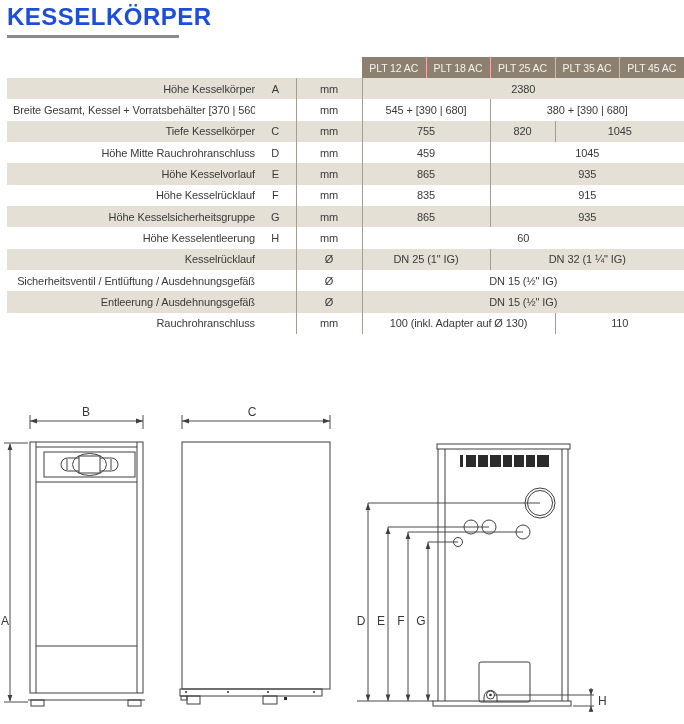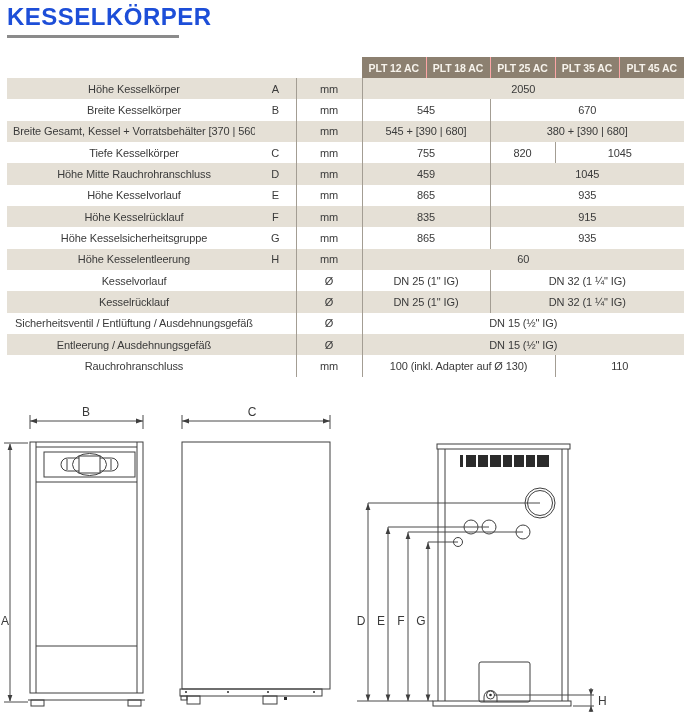--- a/index.html
+++ b/index.html
@@ -19,28 +19,28 @@
   
   .table-wrap{position:absolute;left:7px;top:57px;}
   table{border-collapse:collapse;table-layout:fixed;width:677px;}
   th,td{
     padding:0;margin:0;font-size:11px;letter-spacing:-0.1px;
     overflow:hidden;white-space:nowrap;vertical-align:middle;
   }
   thead tr{height:21px;}
   tbody tr{height:21.35px;}
   thead th.colhead{
-    background:#8c8070;color:#f7f3ec;font-weight:700;font-size:10.5px;
+    background:#8c8070;color:#f7f3ec;font-weight:400;font-size:10.5px;
     text-align:center;
   }
   thead th.colhead + th.colhead{border-left:1px solid #fca5a5;}
   thead th.spacer{background:transparent;}
   tbody tr:nth-child(odd){background:#e5e0d6;}
   tbody tr:nth-child(even){background:#ffffff;}
-  td.rlabel{text-align:center;padding-left:6px;}
+  td.rlabel{text-align:right;padding-left:6px;}
   td.rletter{text-align:center;}
   td.runit{text-align:center;border-left:1px solid #a39d93;}
   td.rvalue{text-align:center;border-left:1px solid #a39d93;}
   
   .drawings{position:absolute;left:0;top:405px;}
   svg text{
     font-family:"Liberation Sans","DejaVu Sans",sans-serif;
     fill:#3a3a3a;font-size:12px;
   }
   .ln{stroke:#3f3f3f;stroke-width:1;fill:none;}
@@ -77,28 +77,21 @@
           <th class="colhead">PLT 25 AC</th>
           <th class="colhead">PLT 35 AC</th>
           <th class="colhead">PLT 45 AC</th>
         </tr>
       </thead>
     <tbody>
         <tr>
           <td class="rlabel">Höhe Kesselkörper</td>
           <td class="rletter">A</td>
           <td class="runit">mm</td>
-          <td class="rvalue" colspan="5">2050</td>
-        </tr>
-        <tr>
-          <td class="rlabel">Breite Kesselkörper</td>
-          <td class="rletter">B</td>
-          <td class="runit">mm</td>
-          <td class="rvalue" colspan="2">545</td>
-          <td class="rvalue" colspan="3">670</td>
+          <td class="rvalue" colspan="5">2380</td>
         </tr>
         <tr>
           <td class="rlabel">Breite Gesamt, Kessel + Vorratsbehälter [370 | 560]</td>
           <td class="rletter"></td>
           <td class="runit">mm</td>
           <td class="rvalue" colspan="2">545 + [390 | 680]</td>
           <td class="rvalue" colspan="3">380 + [390 | 680]</td>
         </tr>
         <tr>
           <td class="rlabel">Tiefe Kesselkörper</td>
@@ -134,27 +127,20 @@
           <td class="rletter">G</td>
           <td class="runit">mm</td>
           <td class="rvalue" colspan="2">865</td>
           <td class="rvalue" colspan="3">935</td>
         </tr>
         <tr>
           <td class="rlabel">Höhe Kesselentleerung</td>
           <td class="rletter">H</td>
           <td class="runit">mm</td>
           <td class="rvalue" colspan="5">60</td>
-        </tr>
-        <tr>
-          <td class="rlabel">Kesselvorlauf</td>
-          <td class="rletter"></td>
-          <td class="runit">Ø</td>
-          <td class="rvalue" colspan="2">DN 25 (1" IG)</td>
-          <td class="rvalue" colspan="3">DN 32 (1 ¼" IG)</td>
         </tr>
         <tr>
           <td class="rlabel">Kesselrücklauf</td>
           <td class="rletter"></td>
           <td class="runit">Ø</td>
           <td class="rvalue" colspan="2">DN 25 (1" IG)</td>
           <td class="rvalue" colspan="3">DN 32 (1 ¼" IG)</td>
         </tr>
         <tr>
           <td class="rlabel">Sicherheitsventil / Entlüftung / Ausdehnungsgefäß</td>

